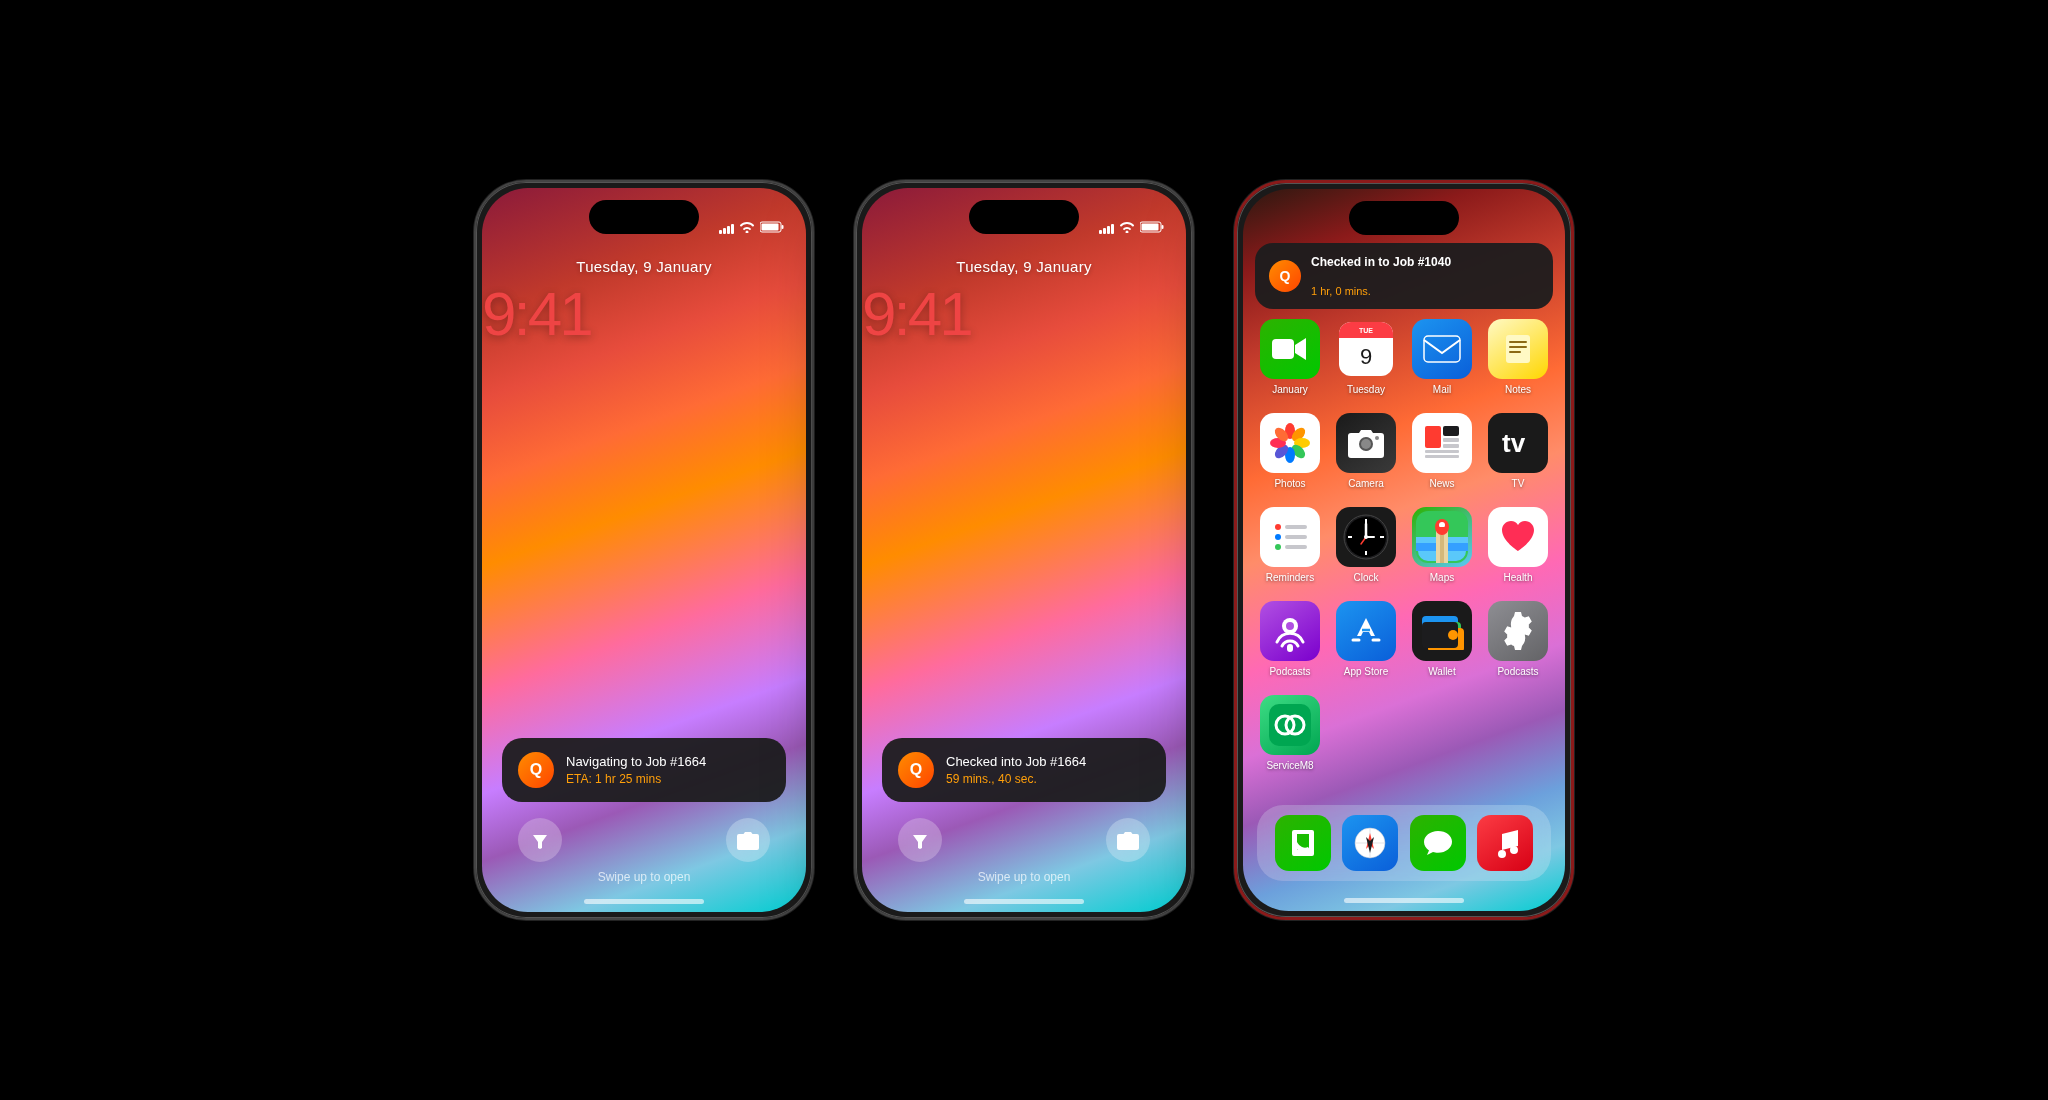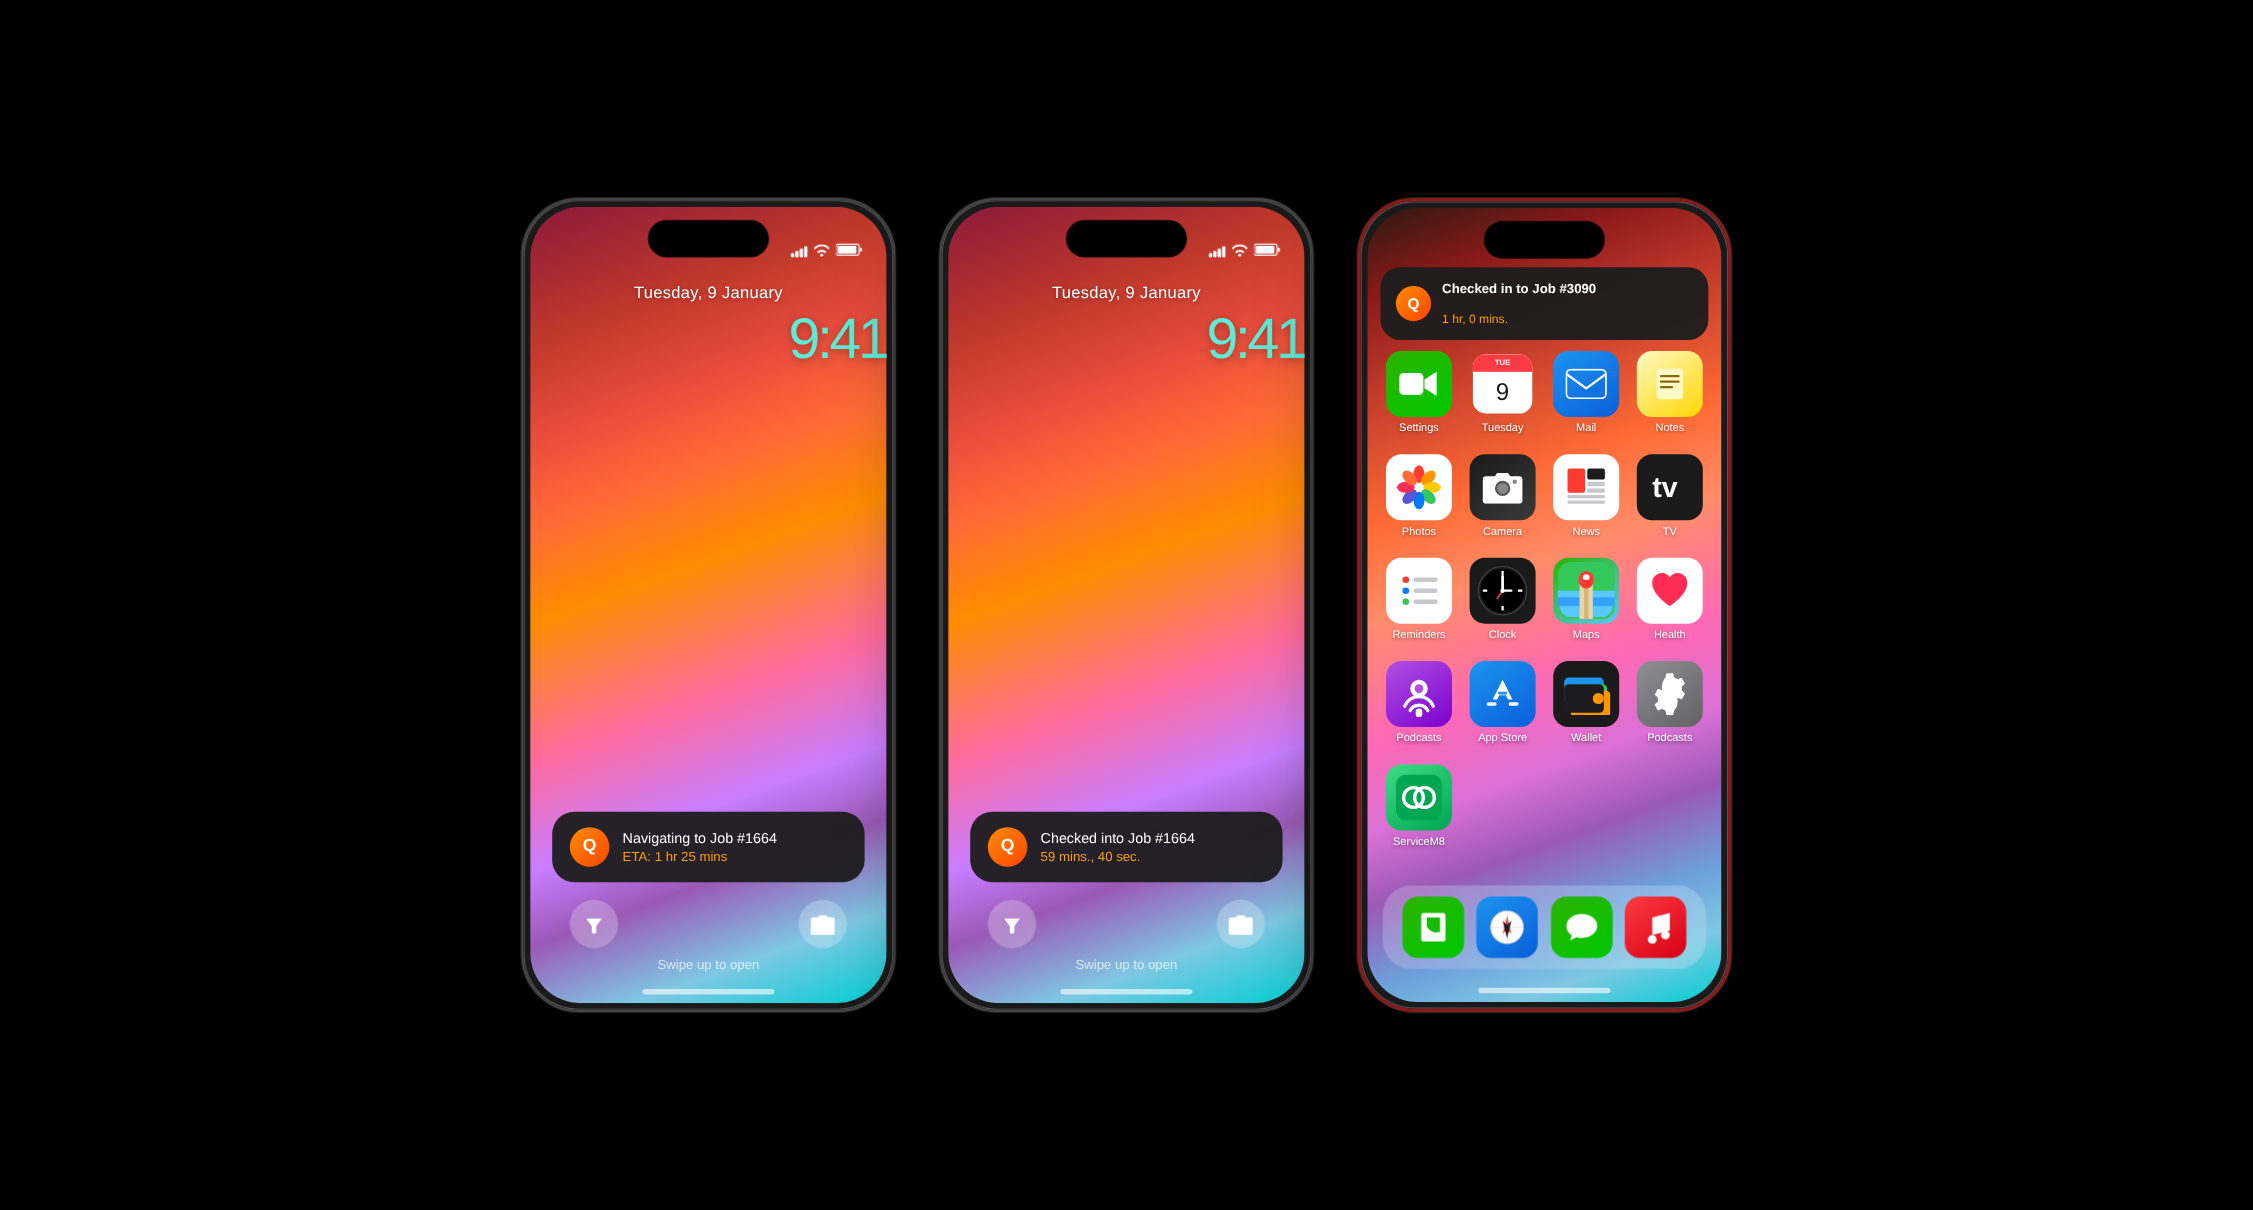--- a/index.html
+++ b/index.html
@@ -94,23 +94,23 @@
       font-weight: 400;
       letter-spacing: 0.3px;
       text-shadow: 0 1px 4px rgba(0,0,0,0.3);
     }
 
     .lock-time {
       position: absolute;
       top: 90px;
       left: 0;
       right: 0;
-      text-align: right;
-      color: #5eead4;
-      font-size: 52px;
+      text-align: left;
+      color: #ef4444;
+      font-size: 62px;
       font-weight: 200;
       letter-spacing: -3px;
       text-shadow: 0 2px 8px rgba(0,0,0,0.3);
     }
 
     
     .notification-pill {
       position: absolute;
       bottom: 110px;
       left: 20px;
@@ -532,36 +532,36 @@
 </div>
 
 <div class="phone" style="border-color:#8B1A1A; border-width:3px;">
   <div class="phone-inner">
     <div class="home-screen"></div>
     <div class="dynamic-island"></div>
 
     <div class="home-notif-banner">
       <div class="home-notif-icon">Q</div>
       <div class="home-notif-text">
-        <div class="hn-title">Checked in to Job #3090</div>
+        <div class="hn-title">Checked in to Job #1040</div>
         <div class="hn-sub">1 hr, 0 mins.</div>
       </div>
     </div>
 
     <div class="app-grid">
 
       <div class="app-row">
         <div class="app-item">
           <div class="app-icon icon-facetime">
             <svg width="36" height="28" viewBox="0 0 36 28" fill="white">
               <rect x="0" y="4" width="22" height="20" rx="4" fill="white"></rect>
               <path d="M23 10l11-7v22L23 18V10z" fill="white"></path>
             </svg>
           </div>
-          <span class="app-label">Settings</span>
+          <span class="app-label">January</span>
         </div>
         <div class="app-item">
           <div class="app-icon" style="padding:0; background:transparent;">
             <div class="calendar-inner">
               <div class="cal-header">TUE</div>
               <div class="cal-day">9</div>
             </div>
           </div>
           <span class="app-label">Tuesday</span>
         </div>

